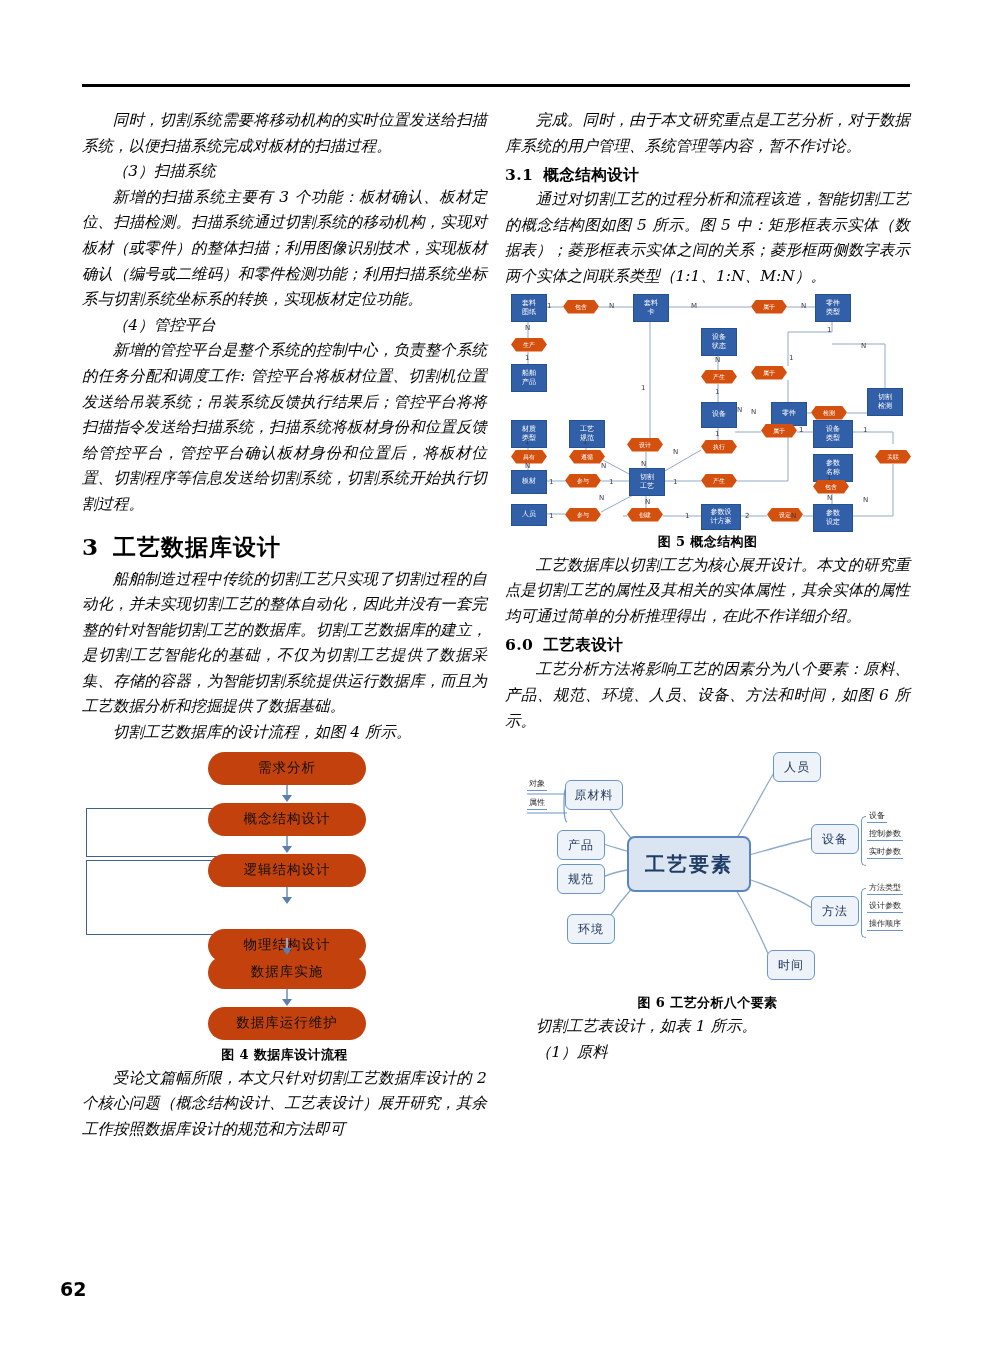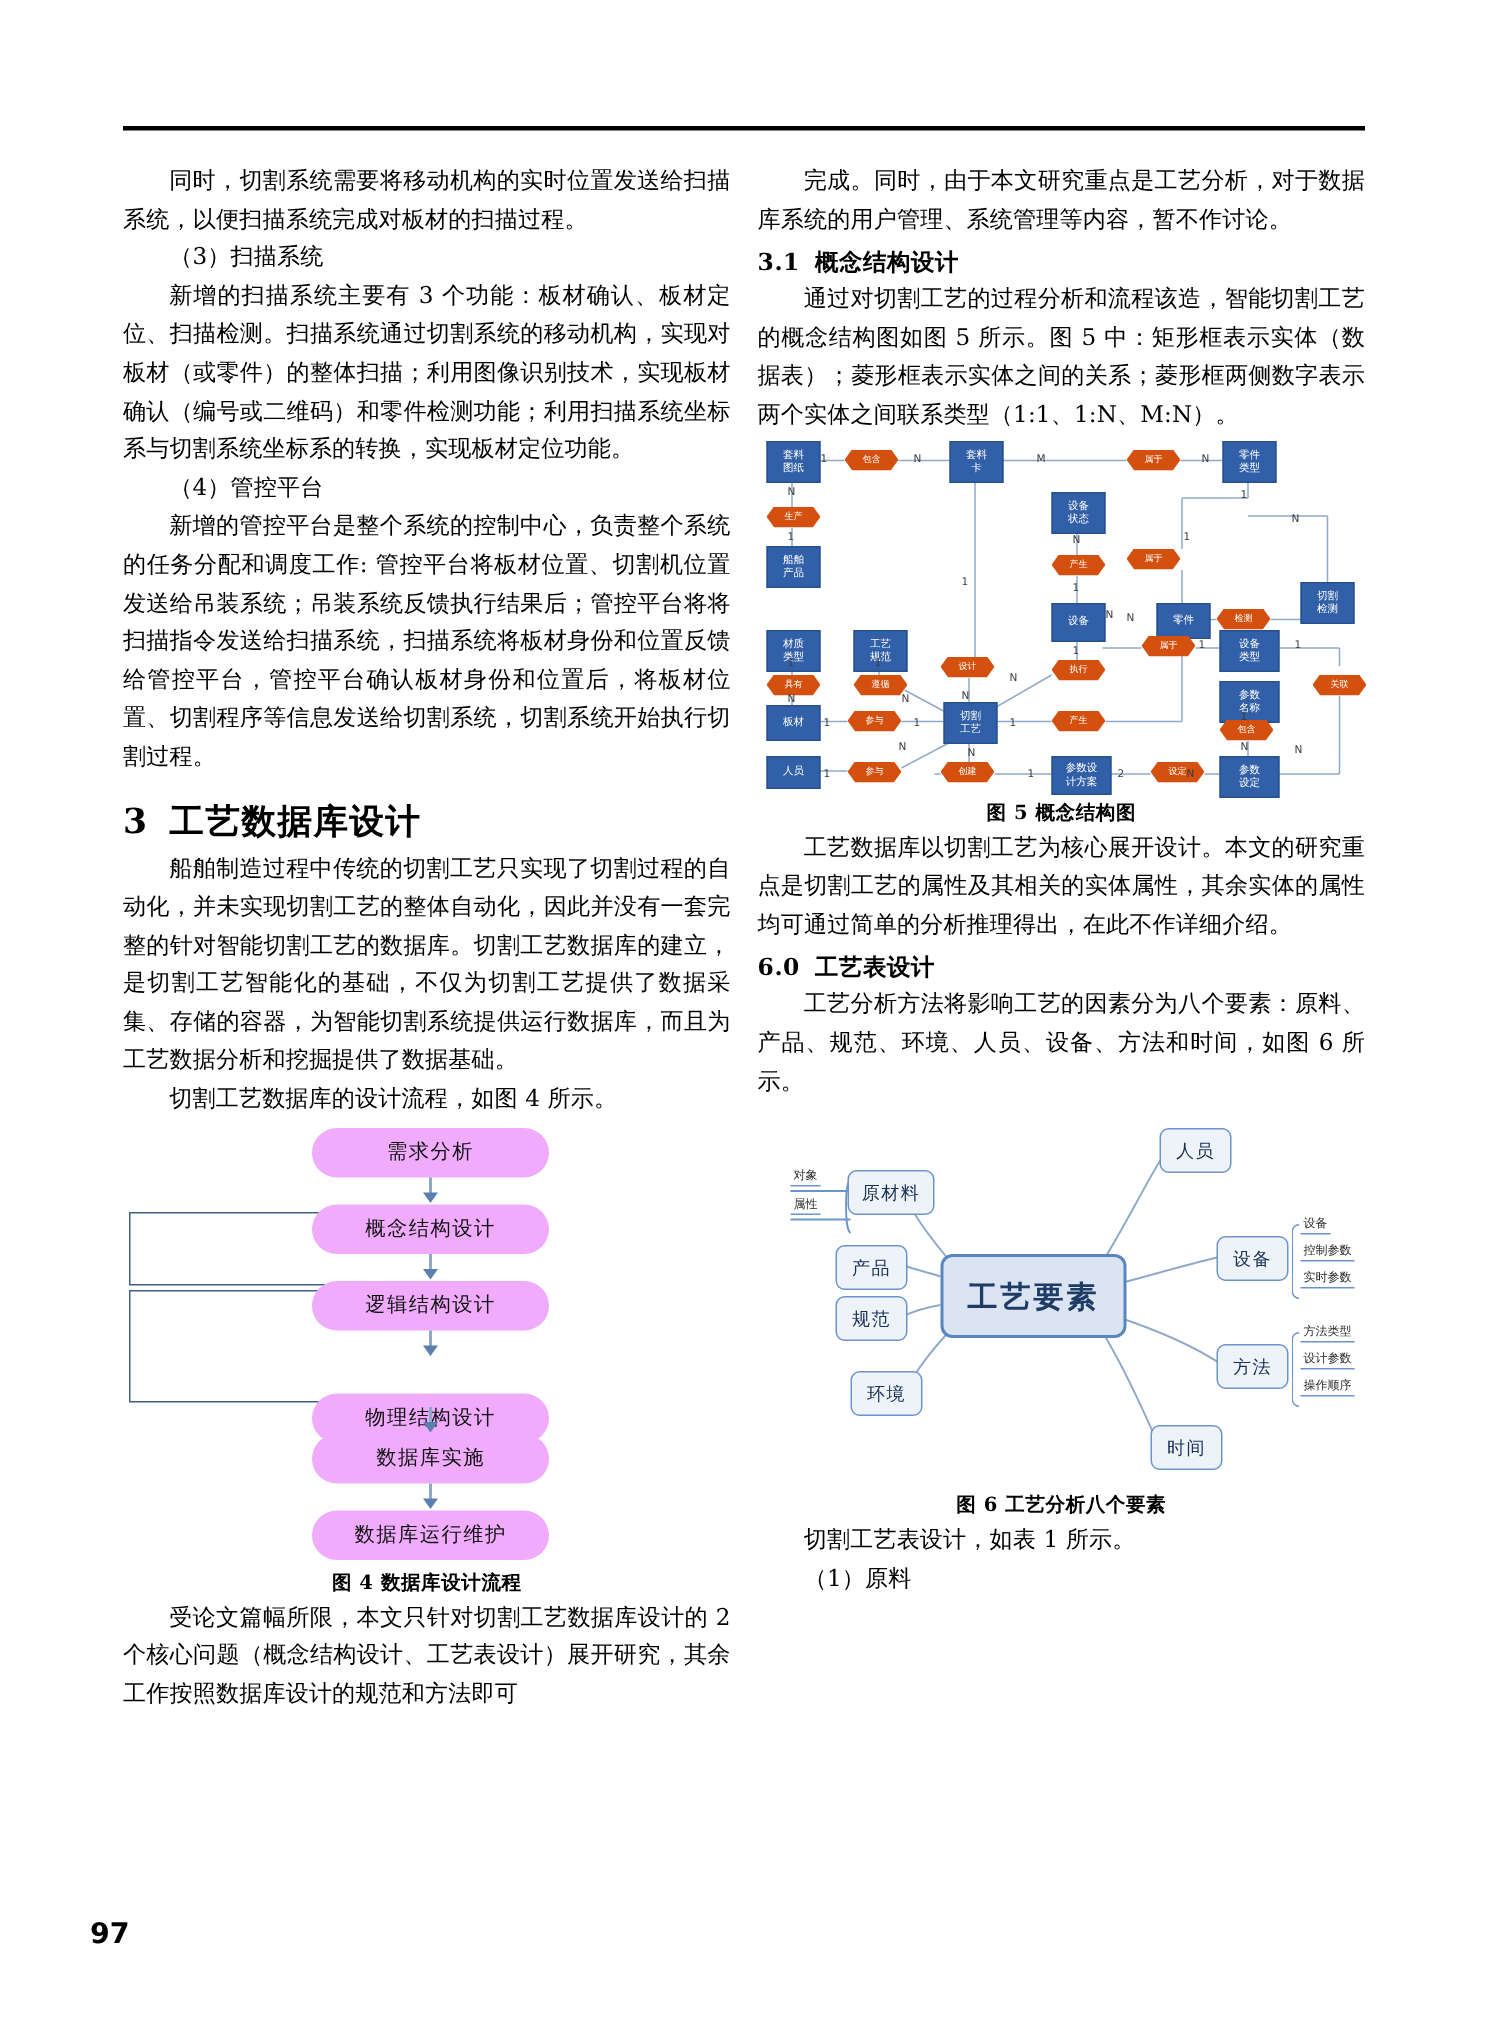--- a/index.html
+++ b/index.html
@@ -22,21 +22,21 @@
 
   
   .col{position:absolute;top:108px;width:405px;}
   .col.left{left:82px;}
   .col.right{left:505px;}
 
   p.body{
     margin:0;font-size:15.4px;line-height:25.6px;text-align:justify;
     text-justify:inter-ideograph;letter-spacing:.1px;
   }
-  p.ind{text-indent:2em;}
+  p.ind{text-indent:2em;font-style:italic;}
 
   h2.sec{
     margin:14px 0 4px 0;font-size:23px;font-weight:bold;letter-spacing:1px;
   }
   h2.sec .num{margin-right:14px;}
   h3.subsec{
     margin:6px 0 1px 0;font-size:15.6px;font-weight:bold;letter-spacing:.4px;
   }
   h3.subsec .num{margin-right:10px;}
 
@@ -47,21 +47,21 @@
 
   .pagenum{
     position:absolute;left:60px;top:1278px;font-size:19px;font-weight:bold;
     font-family:"DejaVu Sans","Liberation Sans",sans-serif;
   }
 
   
   .fig4{position:relative;width:405px;height:290px;margin:4px 0 0 0;}
   .fc-box{
     position:absolute;left:126px;width:158px;height:33px;
-    background:#f0abfc;border-radius:17px;
+    background:#c2410c;border-radius:17px;
     display:flex;align-items:center;justify-content:center;
     font-size:13.5px;color:#101010;
     font-family:"DejaVu Sans","Liberation Sans",sans-serif;
     letter-spacing:1px;
   }
   .fc-arrow{position:absolute;left:204px;width:1.6px;background:#8fa9c9;}
   .fc-head{
     position:absolute;left:199.5px;width:0;height:0;
     border-left:5px solid transparent;border-right:5px solid transparent;
     border-top:7px solid #5b7fae;
@@ -425,14 +425,14 @@
       <div class="mm-sub" style="left:362px;top:162px;">设计参数</div>
       <div class="mm-sub" style="left:362px;top:180px;">操作顺序</div>
     </div>
 
     <div class="figcap">图 6  工艺分析八个要素</div>
 
     <p class="body ind">切割工艺表设计，如表 1 所示。</p>
     <p class="body ind">（1）原料</p>
   </div>
 
-  <div class="pagenum">97</div>
+  <div class="pagenum">62</div>
 </div>
 
 </body></html>

